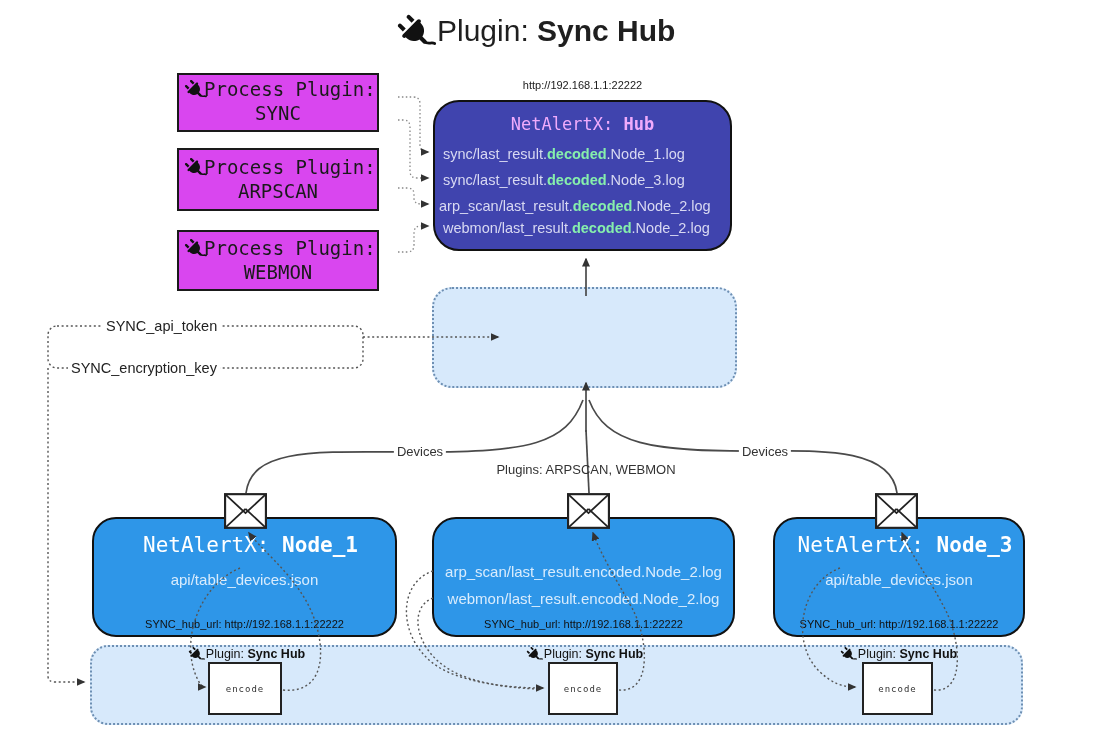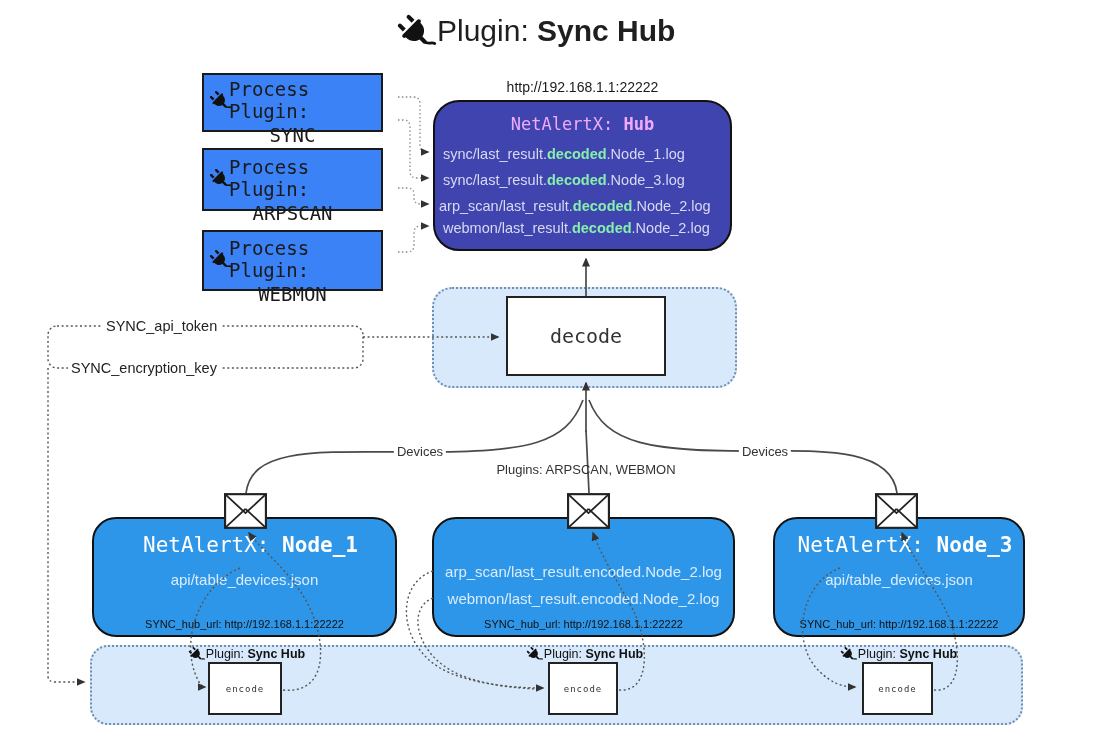--- a/index.html
+++ b/index.html
@@ -8,31 +8,31 @@
   }
   html,body{margin:0;padding:0;background:#fff;}
   #stage{position:relative;width:1117px;height:754px;background:#fff;overflow:hidden;
          font-family:"Liberation Sans","DejaVu Sans",sans-serif;color:var(--ink);}
   .abs{position:absolute;}
   .mono{font-family:"DejaVu Sans Mono",monospace;}
   
   .title{top:14px;left:398px;display:flex;align-items:center;gap:6px;font-size:30px;color:#1f1f1f;}
   .title b{font-weight:700;}
   
-  .pbox{left:177px;width:181px;background:#3b82f6;border:2px solid #1a1a1a;box-sizing:border-box;
-        font-size:19px;padding-top:3px;margin-left:25px;}
+  .pbox{left:177px;width:202px;background:#d946ef;border:2px solid #1a1a1a;box-sizing:border-box;
+        font-size:19px;padding-top:3px;}
   .pbox .l1{display:flex;align-items:center;padding-left:6px;}
   .pbox .l2{text-align:center;margin-top:2px;}
   
   .hub{left:433px;top:100px;width:299px;height:151px;background:var(--hub-fill);
        border:2px solid #111;border-radius:26px;box-sizing:border-box;}
   .hub-title{top:12px;left:0;right:0;text-align:center;color:#f0abfc;font-size:17px;}
   .hub-line{left:8px;right:2px;font-size:14.5px;color:#d8d9f2;white-space:nowrap;}
   .hub-line b{color:#86efac;font-weight:700;}
-  .small-url{font-size:14px;color:#1a1a1a;}
+  .small-url{font-size:11px;color:#1a1a1a;}
   
   .panel{background:var(--panel-fill);border:2px dotted var(--panel-border);box-sizing:border-box;}
   .wbox{background:#fff;border:2px solid #222;box-sizing:border-box;display:flex;
         align-items:center;justify-content:center;color:#333;}
   
   .node{top:517px;height:120px;background:var(--node-fill);border:2px solid #111;
         border-radius:24px;box-sizing:border-box;}
   .node-title{top:14px;left:0;right:0;text-align:center;color:#fff;font-size:21px;margin-left:12px;}
   .node-file{left:0;right:0;text-align:center;color:#d9ecfd;font-size:15px;white-space:nowrap;}
   .node-url{left:0;right:0;bottom:5px;text-align:center;color:#111;font-size:11px;}
@@ -111,21 +111,20 @@
     <div class="abs hub-line" style="top:44px;">
       <span>sync/last_result.</span><b>decoded</b><span>.Node_1.log</span></div>
     <div class="abs hub-line" style="top:70px;">
       <span>sync/last_result.</span><b>decoded</b><span>.Node_3.log</span></div>
     <div class="abs hub-line" style="top:96px;left:4px;">
       <span>arp_scan/last_result.</span><b>decoded</b><span>.Node_2.log</span></div>
     <div class="abs hub-line" style="top:118px;left:8px;">
       <span>webmon/last_result.</span><b>decoded</b><span>.Node_2.log</span></div>
   </div>
 
-  <div class="abs wbox mono" style="left:506px;top:296px;width:160px;height:80px;font-size:20px;">decode</div>
 
   <div class="abs node" style="left:92px;width:305px;">
     <div class="abs node-title mono">
       <span>NetAlertX: </span><b>Node_1</b></div>
     <div class="abs node-file" style="top:52px;">api/table_devices.json</div>
     <div class="abs node-url small-url" style="font-size:11px;">SYNC_hub_url: http://192.168.1.1:22222</div>
   </div>
   <div class="abs node" style="left:432px;width:303px;">
     <div class="abs node-file" style="top:44px;">arp_scan/last_result.encoded.Node_2.log</div>
     <div class="abs node-file" style="top:71px;">webmon/last_result.encoded.Node_2.log</div>

